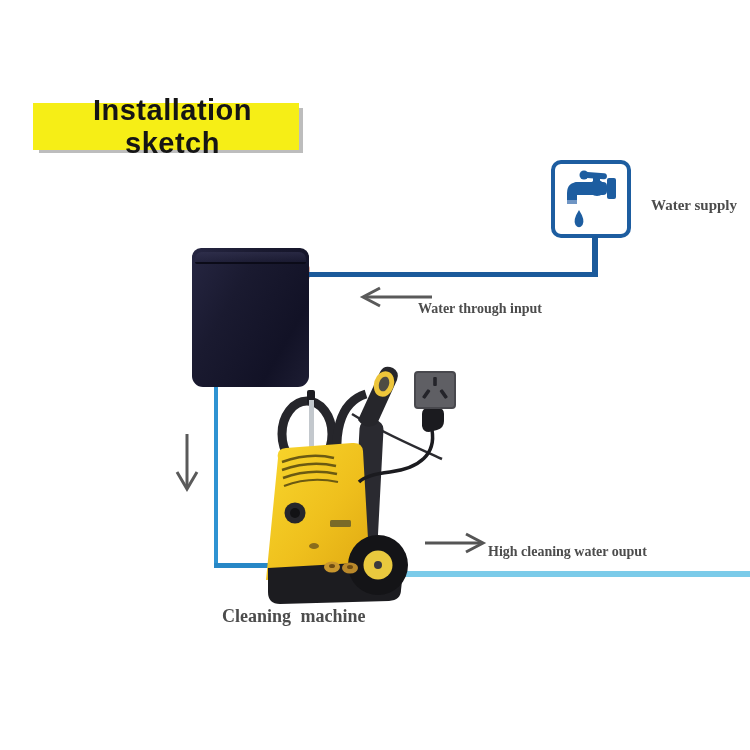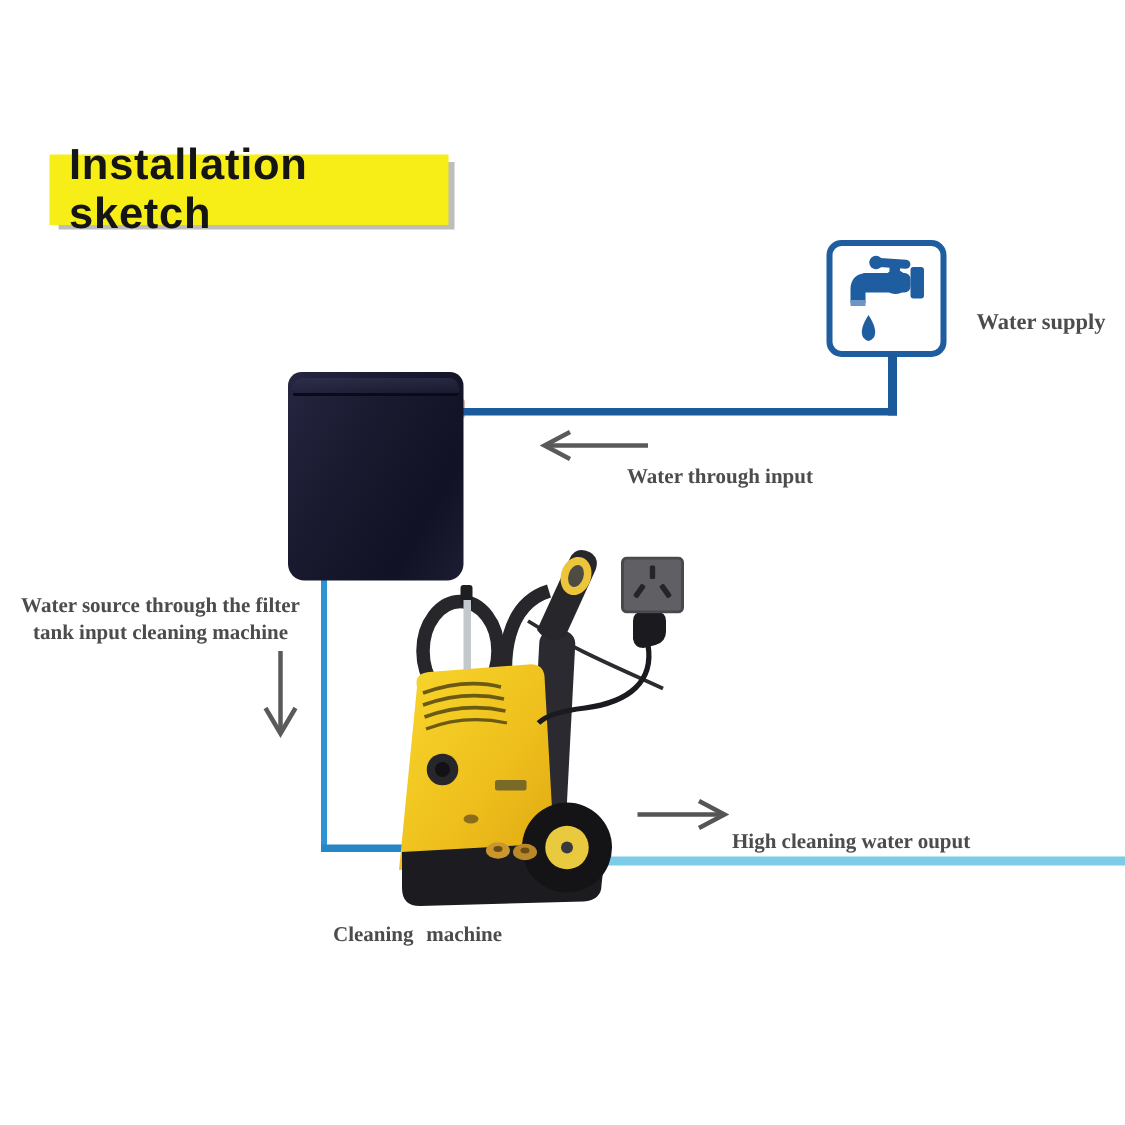--- a/index.html
+++ b/index.html
@@ -4,35 +4,35 @@
 <style>
   html,body{margin:0;padding:0;background:#ffffff;}
   .canvas{position:relative;width:750px;height:750px;background:#ffffff;overflow:hidden;
           font-family:"Liberation Serif", serif;}
 
   
   .banner{position:absolute;left:33px;top:103px;width:266px;height:47px;
           background:#f6ee16;display:flex;align-items:center;padding-left:13px;
           box-sizing:border-box;box-shadow:5px 4px 0 -1px #bdbdbd;}
   .banner span{font-family:"Liberation Sans", sans-serif;font-size:29px;font-weight:700;
-          color:#151515;letter-spacing:0.5px;}
+          color:#151515;letter-spacing:0.5px;text-align:center;}
 
   
   .wsbox{position:absolute;left:551px;top:160px;width:72px;height:70px;
          border:4px solid #1d5da0;border-radius:10px;background:#ffffff;}
   .wsbox svg{position:absolute;left:2px;top:2px;}
 
   
-  .lbl{position:absolute;color:#4c4c4c;font-weight:700;white-space:nowrap;margin-top:10px;}
+  .lbl{position:absolute;color:#4c4c4c;font-weight:700;white-space:nowrap;}
   .lbl-ws{left:651px;top:197px;font-size:15px;}
   .lbl-wsi{left:418px;top:301px;font-size:14px;}
   .lbl-note{left:8px;top:386px;width:198px;font-size:14px;line-height:1.28;
             text-align:center;white-space:normal;}
   .lbl-hp{left:488px;top:544px;font-size:14px;}
-  .lbl-cm{left:222px;top:606px;font-size:14px;word-spacing:5px;}
+  .lbl-cm{left:222px;top:606px;font-size:18px;word-spacing:5px;}
 
   
   .pipe{position:absolute;z-index:1;}
   .pipe-v1{left:592px;top:236px;width:6px;height:41px;background:#1b5a9b;}
   .pipe-h1{left:306px;top:272px;width:292px;height:5px;background:#1b5a9b;}
   .pipe-v2{left:214px;top:386px;width:4px;height:181px;background:#2e93d2;}
   .pipe-h2{left:214px;top:563px;width:100px;height:5px;background:#2787c6;}
   .pipe-light{left:294px;top:571px;width:456px;height:6px;background:#7bcbe9;}
   .tank-fit{position:absolute;left:303px;top:266px;width:7px;height:13px;background:#dcb3a8;z-index:0;border-radius:2px;}
 
@@ -87,24 +87,20 @@
   <div class="tank">
     <div class="lid"></div>
   </div>
 
   <svg class="abs z2" style="left:352px;top:284px;" width="88" height="26" viewBox="0 0 88 26">
     <line x1="14" y1="13" x2="80" y2="13" stroke="#5a5a5a" stroke-width="3"></line>
     <polyline points="28,4 11,13 28,22" fill="none" stroke="#5a5a5a" stroke-width="3"></polyline>
   </svg>
   <div class="lbl lbl-wsi">Water through input</div>
 
-  <div class="lbl lbl-note">
-    <span>Water source through the filter</span><br>
-    <span>tank input cleaning machine</span>
-  </div>
 
   <svg class="abs z2" style="left:172px;top:430px;" width="30" height="64" viewBox="0 0 30 64">
     <line x1="15" y1="4" x2="15" y2="56" stroke="#5a5a5a" stroke-width="3"></line>
     <polyline points="5,42 15,59 25,42" fill="none" stroke="#5a5a5a" stroke-width="3"></polyline>
   </svg>
 
   <svg class="abs z2" style="left:252px;top:362px;" width="200" height="245" viewBox="0 0 200 245">
     <defs>
       <linearGradient id="yg" x1="0" y1="0" x2="1" y2="1">
         <stop offset="0" stop-color="#f8d62c"></stop>

